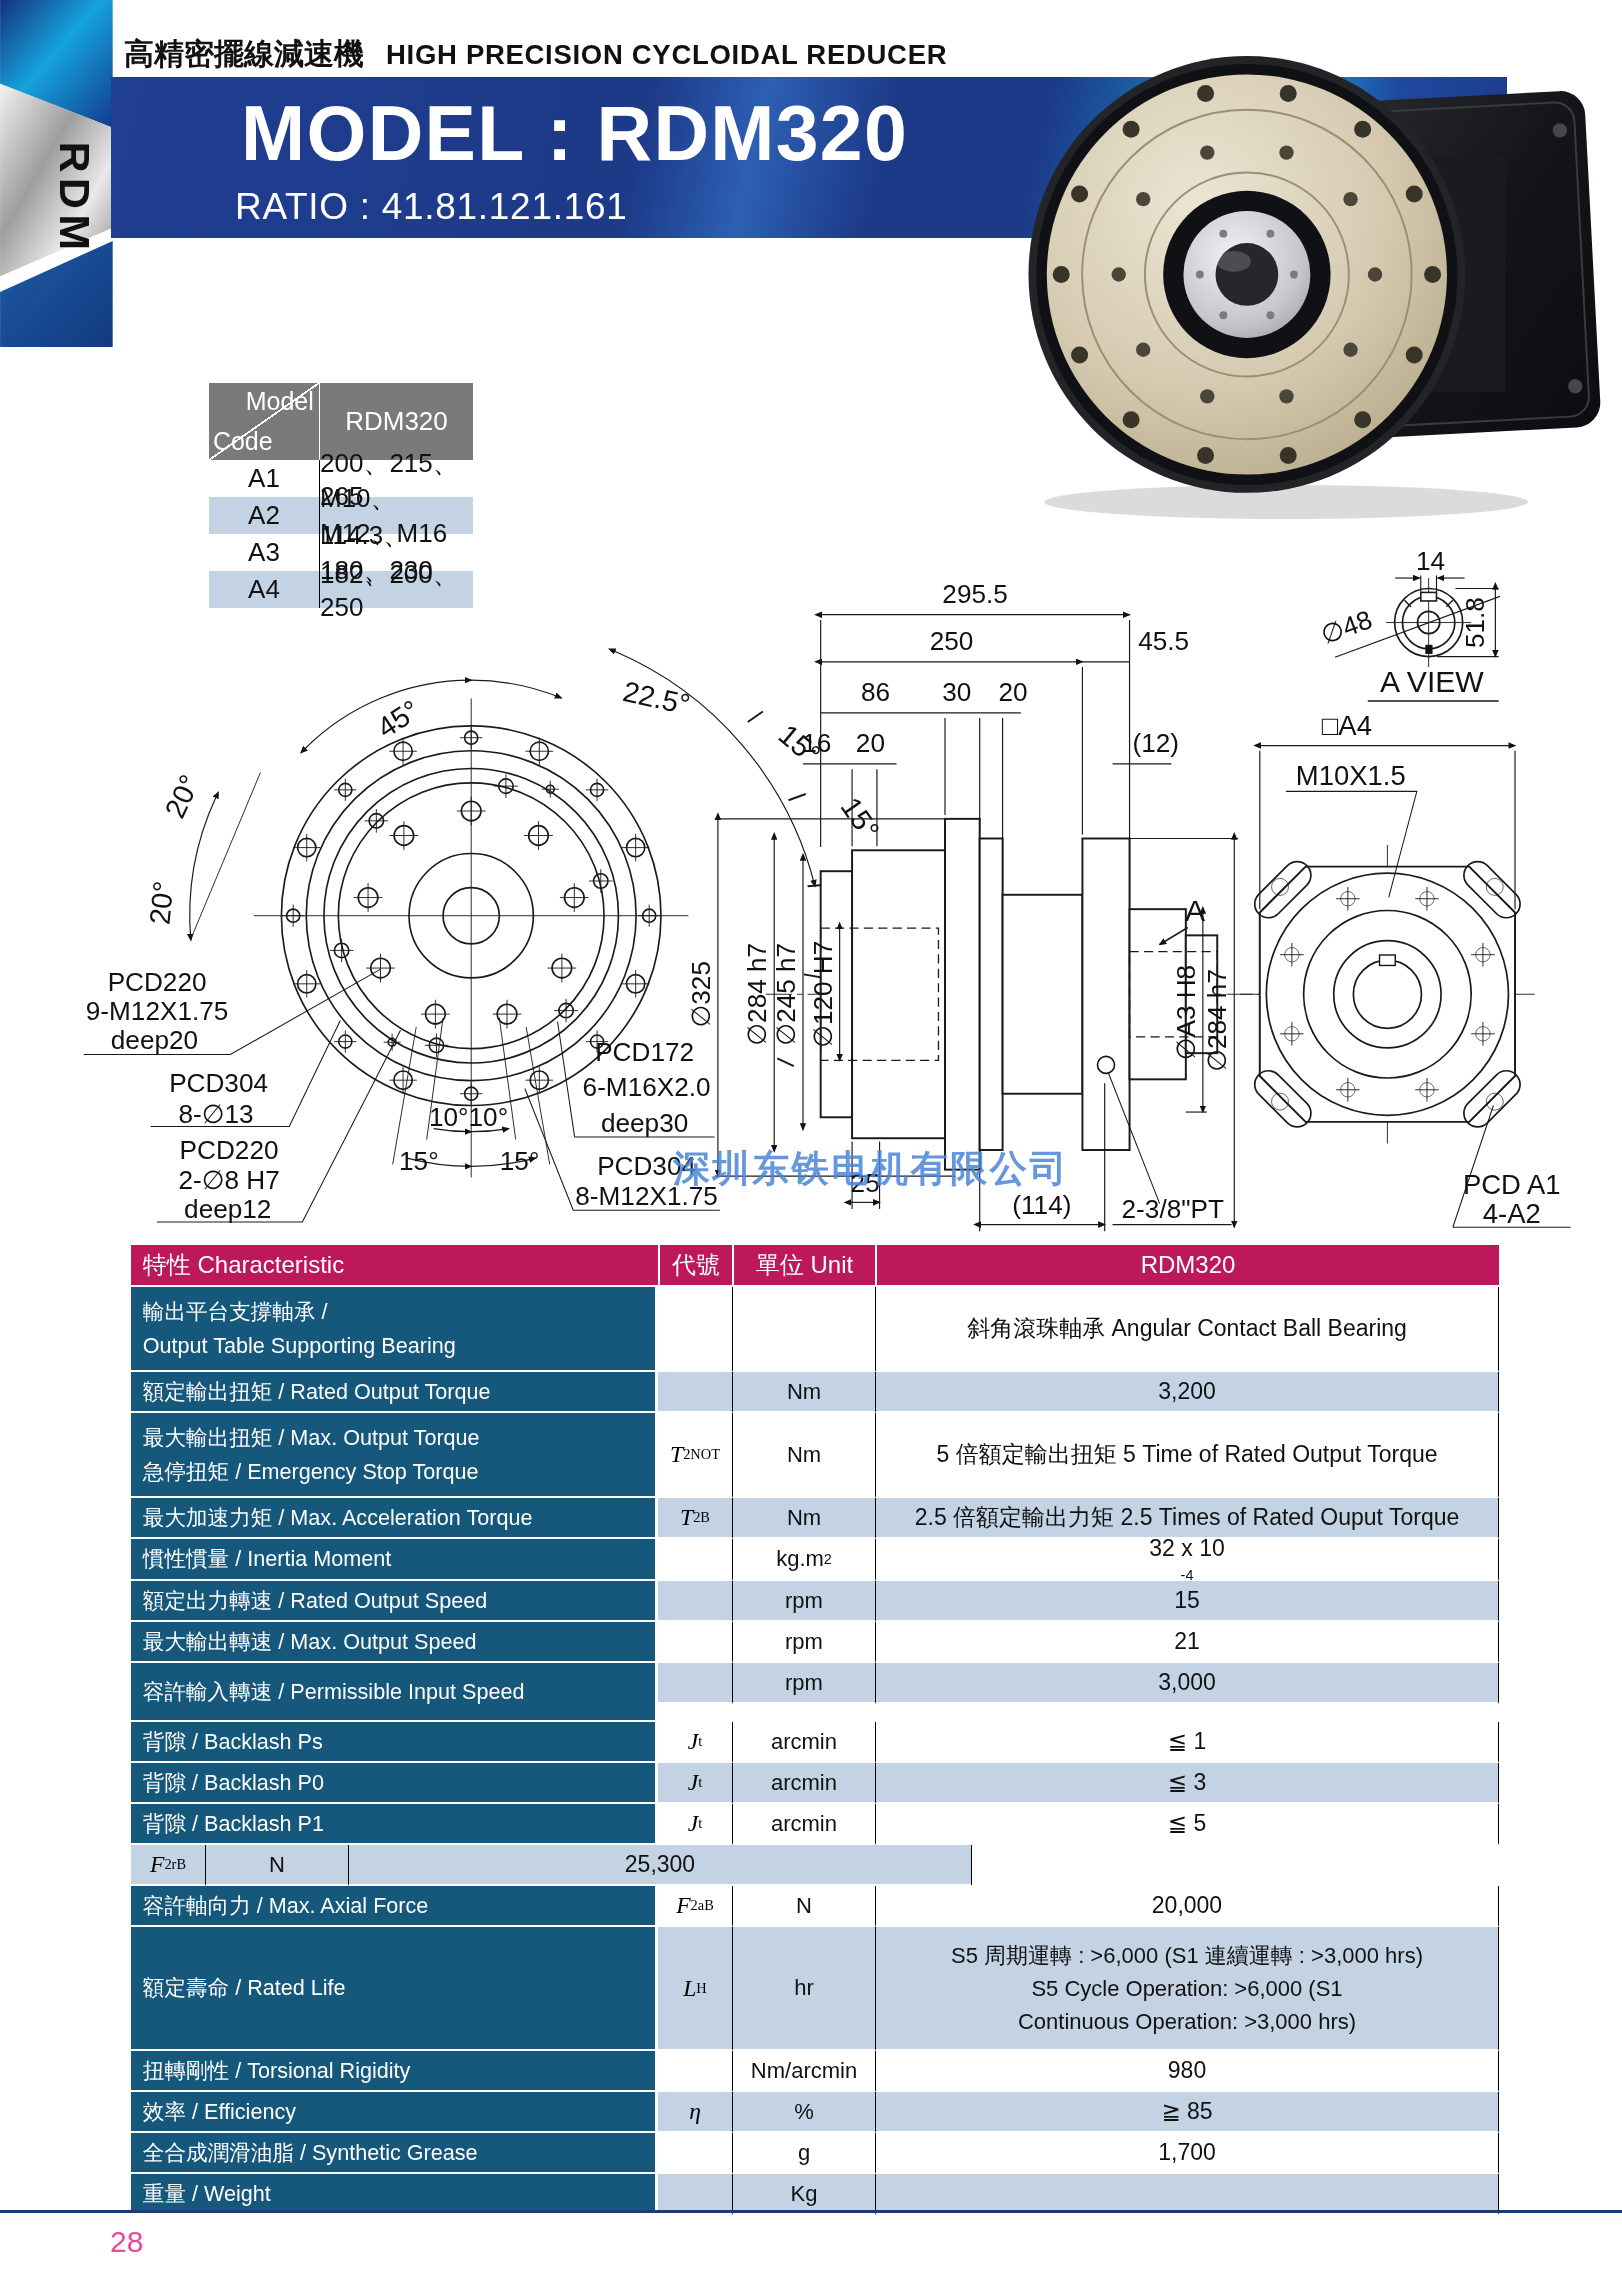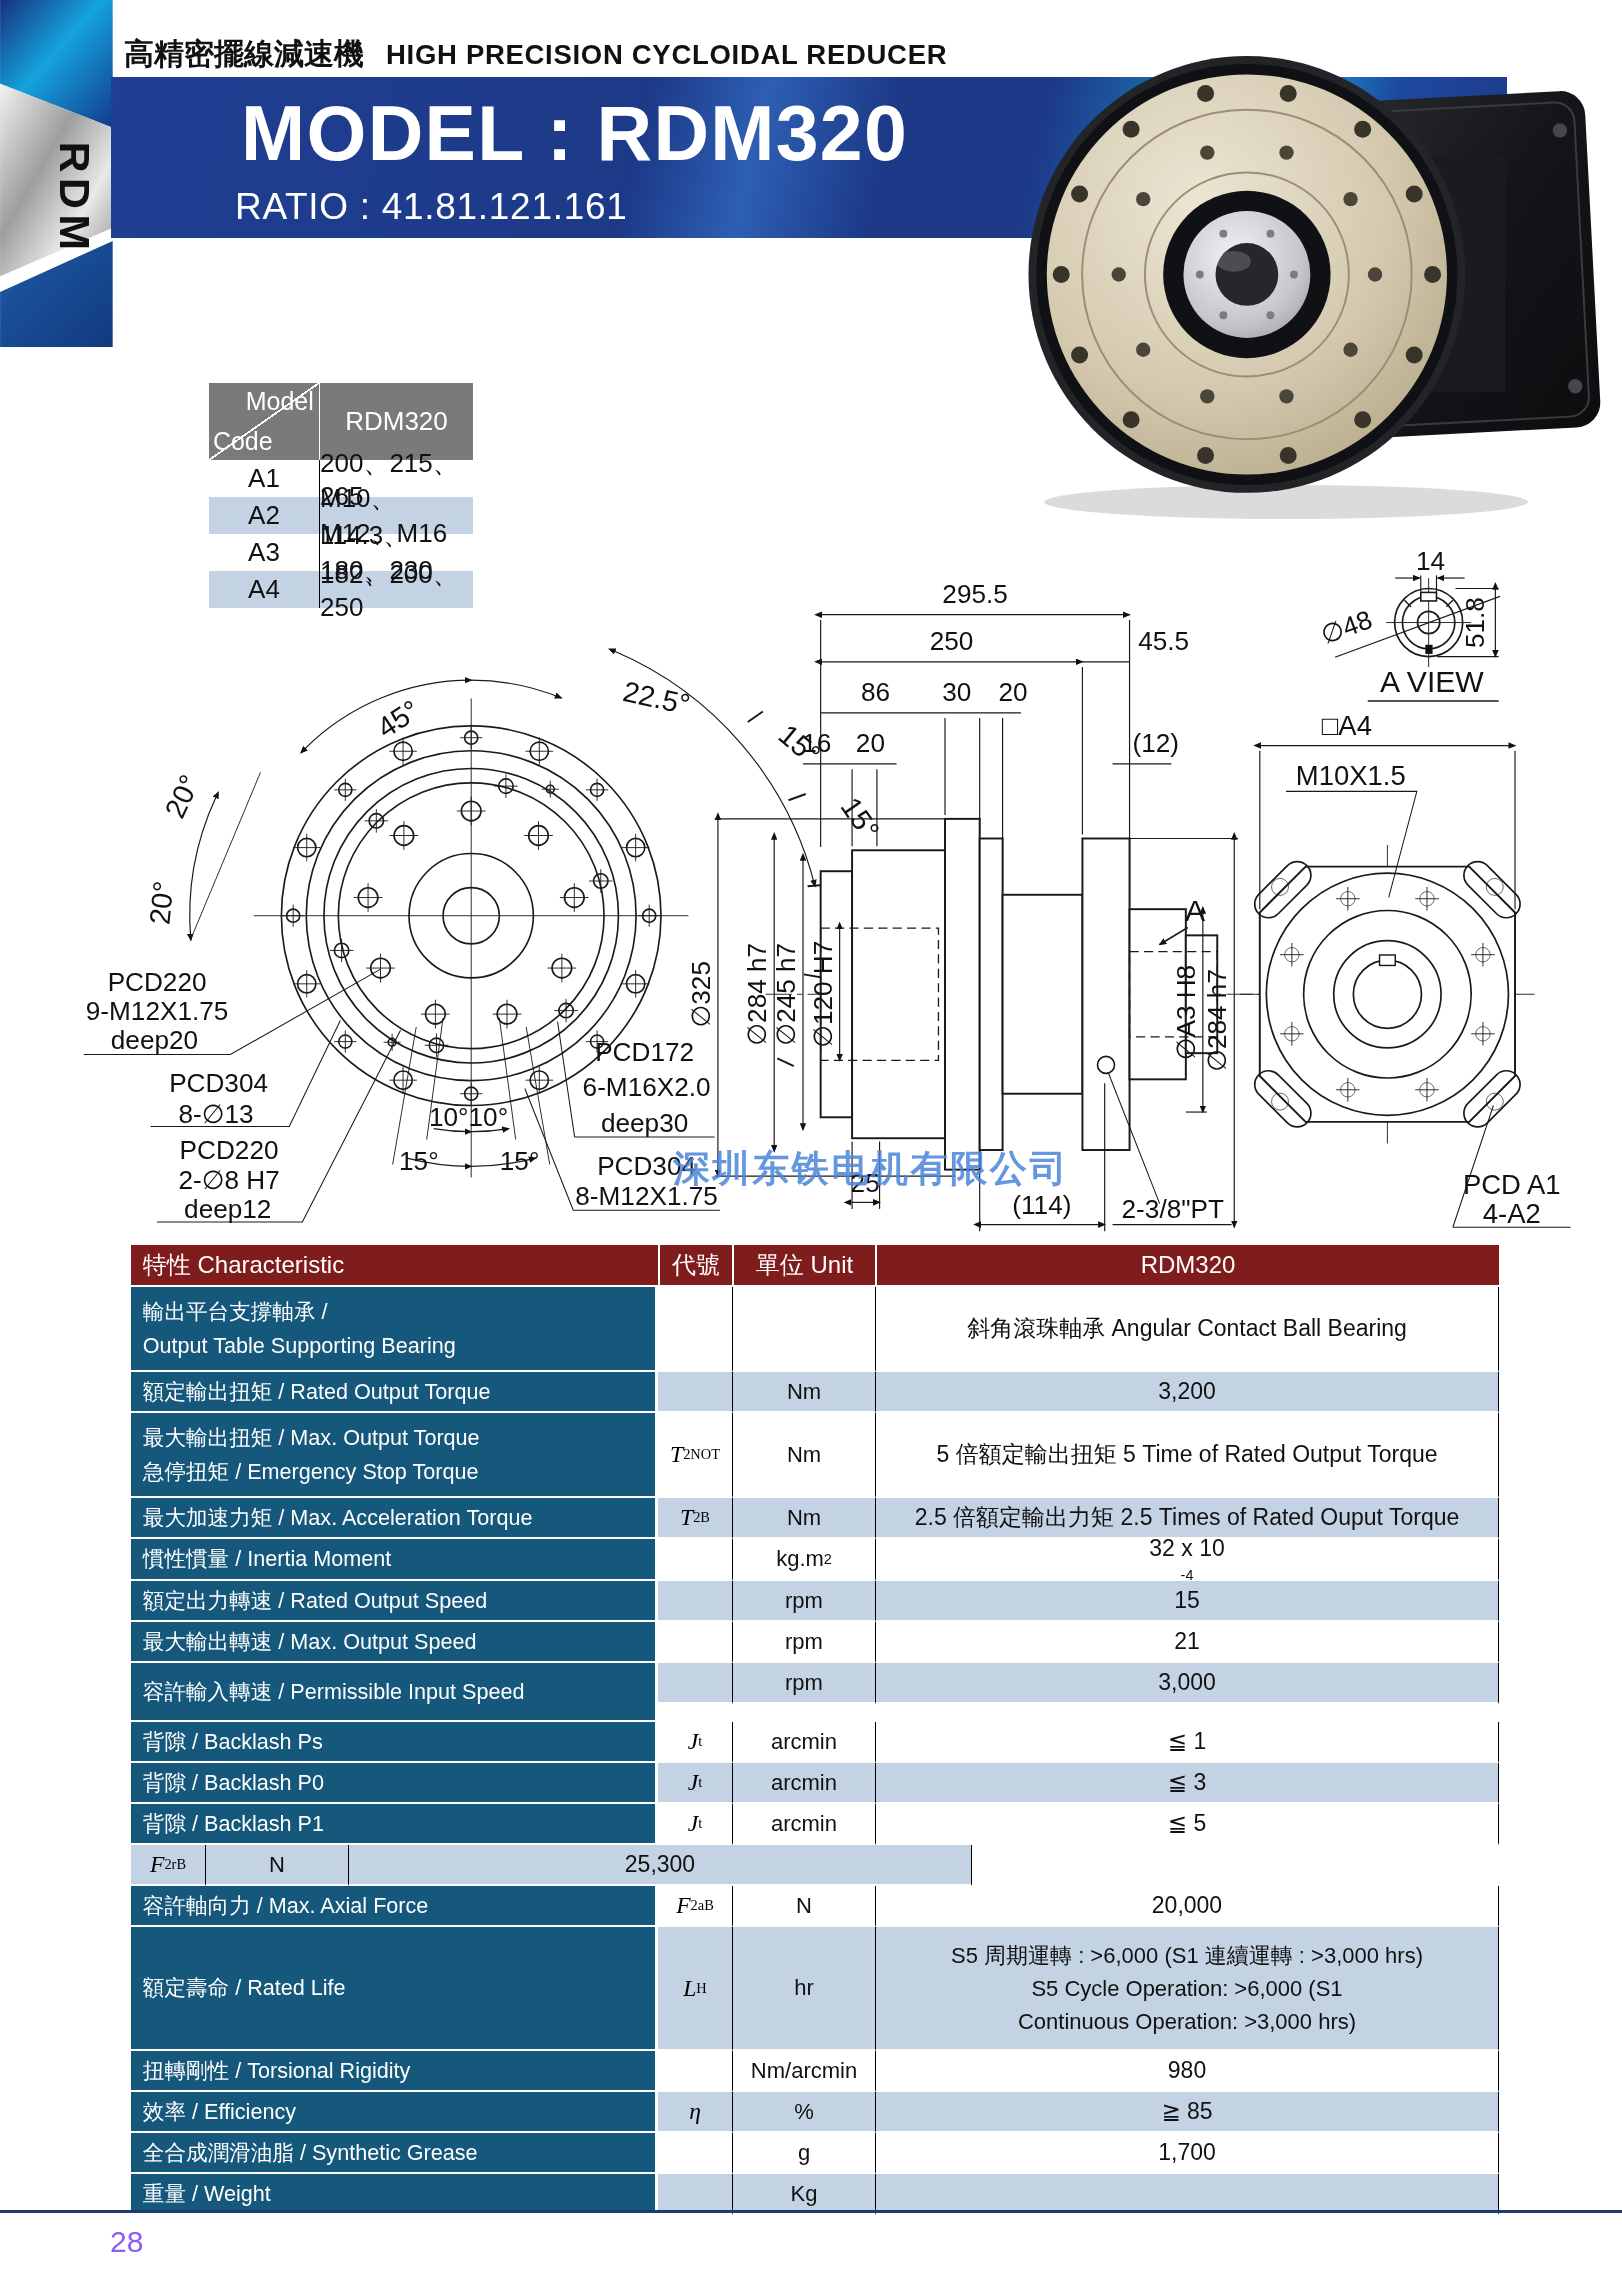--- a/index.html
+++ b/index.html
@@ -34,27 +34,27 @@
   .stable{left:131px;top:1245px;width:1368px;}
   .srow{display:flex;}
   .scell{box-sizing:border-box;border-bottom:2px solid #fff;display:flex;align-items:center;}
   .c-char{width:527px;background:#15587c;color:#fff;font-size:21.6px;padding-left:11.8px;border-right:3.9px solid #fff;flex-direction:column;align-items:flex-start;justify-content:center;line-height:1.55;}
   .c-sym{width:74px;justify-content:center;font-size:23.6px;}
   .c-sym i{font-family:"Liberation Serif","DejaVu Serif",serif;font-style:italic;}
   .c-sym sub{font-size:14.4px;font-family:"Liberation Serif","DejaVu Serif",serif;}
   .c-unit{width:143px;justify-content:center;font-size:22px;border-left:1.3px solid #000;color:#111;}
   .c-val{width:624px;justify-content:center;font-size:23px;border-left:1.3px solid #000;border-right:1.3px solid #000;color:#111;flex-direction:column;line-height:1.5;text-align:center;}
   .stripe-b{background:#c3d3e4;}
-  .sheader .scell{background:#7f1d1d;color:#fff;font-size:24px;border-left:2px solid #fff;border-right:none;}
+  .sheader .scell{background:#be185d;color:#fff;font-size:24px;border-left:2px solid #fff;border-right:none;}
   .sheader .c-char{justify-content:center;align-items:flex-start;border-left:none;}
   .sheader .c-sym,.sheader .c-unit,.sheader .c-val{justify-content:center;align-items:center;}
   sup{font-size:14.4px;}
   
   .footline{left:0;top:2210px;width:1623px;height:2.6px;background:#1f3a70;}
-  .pagenum{left:110px;top:2225px;font-size:30px;color:#8b5cf6;}
+  .pagenum{left:110px;top:2225px;font-size:30px;color:#ec4899;}
 </style>
 </head>
 <body>
 
 <div class="page">
 
   <svg class="abs" style="left:0;top:0" width="118" height="347" viewBox="0 0 180 530">
     <defs>
       <linearGradient id="gBlueTop" x1="0" y1="0" x2="1" y2="1">
         <stop offset="0" stop-color="#16327e"></stop>

